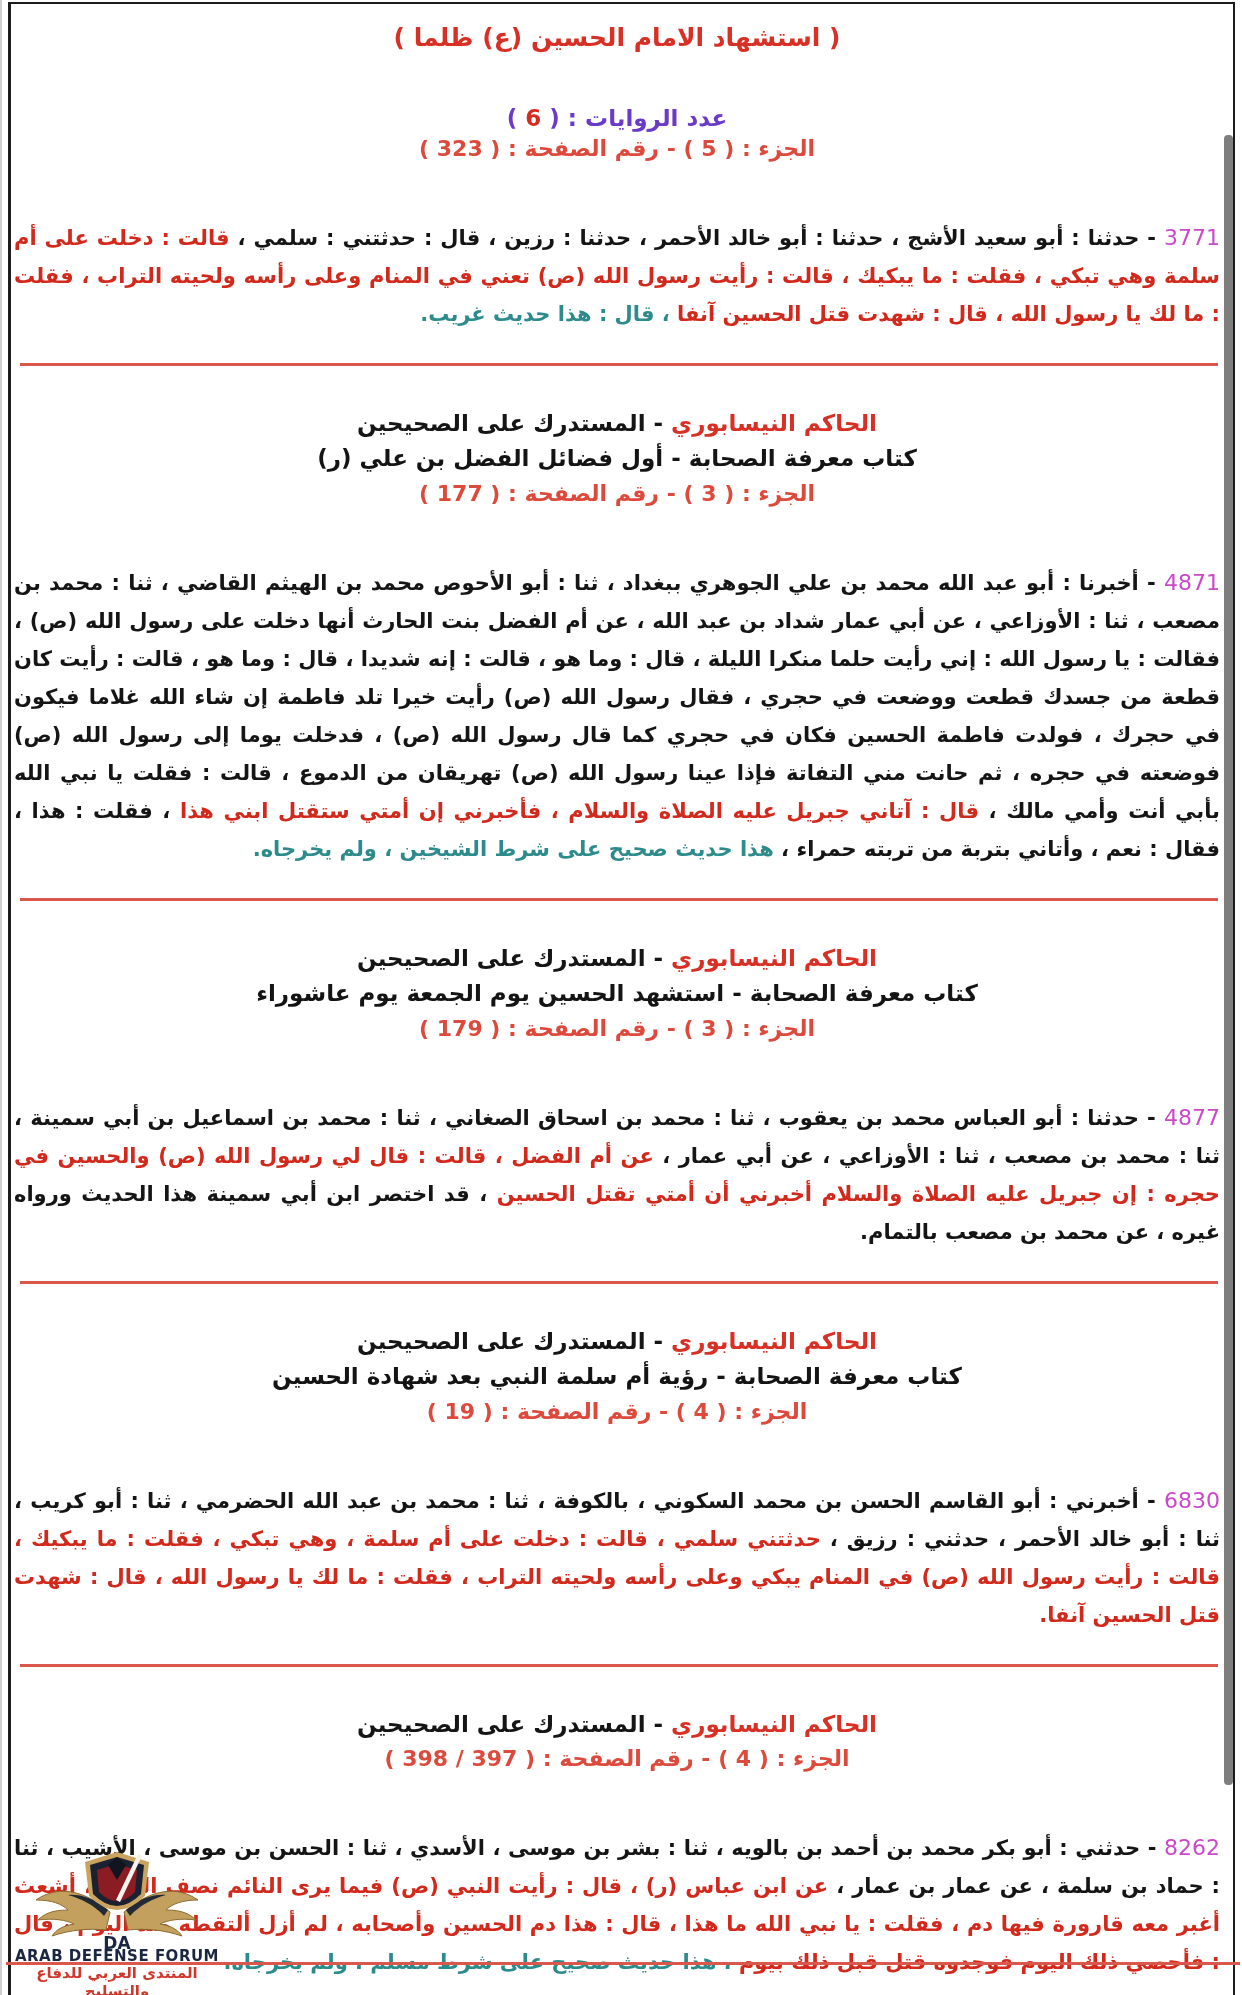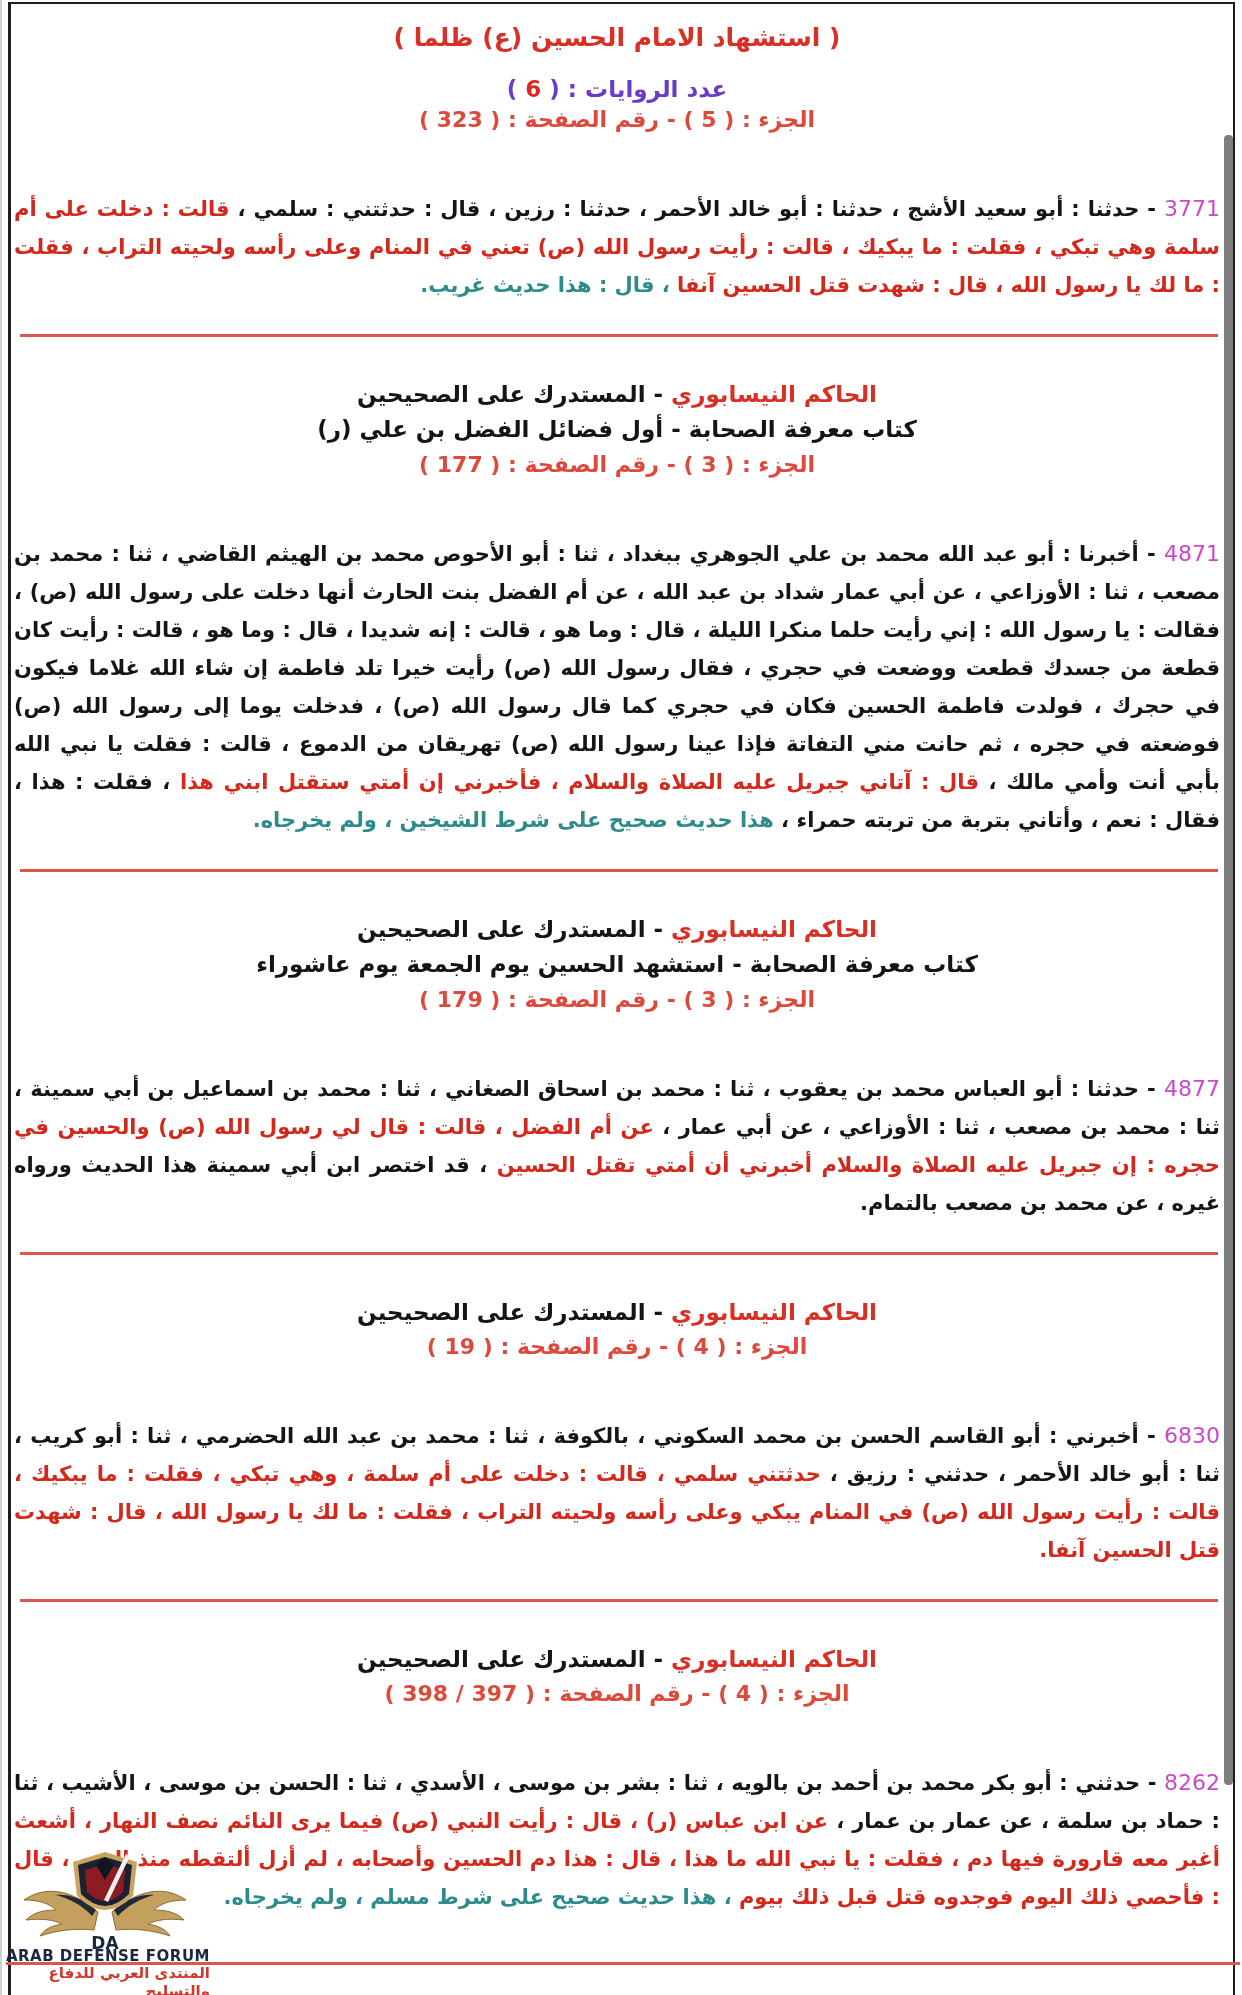--- a/index.html
+++ b/index.html
@@ -17,21 +17,21 @@
 
   .content{
     position:absolute;top:4px;left:14px;right:22px;bottom:0;
     direction:rtl;
   }
   .title{
     margin-top:19px;text-align:center;
     color:#d93025;font-size:25px;font-weight:bold;
   }
   .count{
-    margin-top:24px;text-align:center;
+    margin-top:53px;text-align:center;
     color:#6a3ac8;font-size:23px;font-weight:bold;
   }
   .count .red-num{color:#d8291d;}
 
   .sec .src{margin-top:40px;text-align:center;font-size:23px;font-weight:bold;line-height:34px;}
   .sec .chap{text-align:center;font-size:23px;font-weight:bold;line-height:36px;color:#141414;}
   .sec .pg{text-align:center;font-size:22px;font-weight:bold;line-height:36px;color:#dd4a3c;}
   .hadith{
     margin:52px 0 0 0;text-align:justify;font-size:21px;font-weight:bold;
     line-height:38px;color:#151515;
@@ -42,22 +42,22 @@
   .teal{color:#2e8b8c;}
   .num{color:#cb48cb;font-weight:normal;font-size:22px;}
   hr.sep{
     border:none;height:3px;background:#d9584b;
     margin:30px 2px 0 6px;
   }
   .sep-abs{position:absolute;left:6px;right:2px;top:1962px;height:3px;background:#d9584b;border:none;margin:0;}
 
   
   .watermark{
-    position:absolute;left:0;top:1850px;width:210px;height:145px;
-    direction:ltr;text-align:right;z-index:5;
+    position:absolute;left:12px;top:1850px;width:210px;height:145px;
+    direction:ltr;text-align:center;z-index:5;
   }
   .watermark svg{display:block;margin:0 auto;}
   .wm-en{font-size:15px;font-weight:bold;color:#1b2740;letter-spacing:0.5px;line-height:16px;margin-top:-6px;}
   .wm-ar{font-size:15px;font-weight:bold;color:#d0382c;line-height:18px;direction:rtl;}
 </style>
 </head>
 <body>
 
 <div class="edge-left-outer"></div>
 <div class="frame-top"></div>
@@ -88,20 +88,21 @@
   <section class="sec">
     <div class="src"><span class="red">الحاكم النيسابوري</span><span class="blk"> - المستدرك على الصحيحين</span></div>
     <div class="chap">كتاب معرفة الصحابة - استشهد الحسين يوم الجمعة يوم عاشوراء</div>
     <div class="pg">الجزء : ( 3 ) - رقم الصفحة : ( 179 )</div>
     <p class="hadith"><span class="num">4877</span><span class="blk"> - حدثنا : أبو العباس محمد بن يعقوب ، ثنا : محمد بن اسحاق الصغاني ، ثنا : محمد بن اسماعيل بن أبي سمينة ، ثنا : محمد بن مصعب ، ثنا : الأوزاعي ، عن أبي عمار ، </span><span class="redb">عن أم الفضل ، قالت : قال لي رسول الله (ص) والحسين في حجره : إن جبريل عليه الصلاة والسلام أخبرني أن أمتي تقتل الحسين</span><span class="blk"> ، قد اختصر ابن أبي سمينة هذا الحديث ورواه غيره ، عن محمد بن مصعب بالتمام.</span></p>
     <hr class="sep">
   </section>
 
   <section class="sec">
     <div class="src"><span class="red">الحاكم النيسابوري</span><span class="blk"> - المستدرك على الصحيحين</span></div>
+    <div class="chap">كتاب معرفة الصحابة - رؤية أم سلمة النبي بعد شهادة الحسين</div>
     <div class="pg">الجزء : ( 4 ) - رقم الصفحة : ( 19 )</div>
     <p class="hadith"><span class="num">6830</span><span class="blk"> - أخبرني : أبو القاسم الحسن بن محمد السكوني ، بالكوفة ، ثنا : محمد بن عبد الله الحضرمي ، ثنا : أبو كريب ، ثنا : أبو خالد الأحمر ، حدثني : رزيق ، </span><span class="redb">حدثتني سلمي ، قالت : دخلت على أم سلمة ، وهي تبكي ، فقلت : ما يبكيك ، قالت : رأيت رسول الله (ص) في المنام يبكي وعلى رأسه ولحيته التراب ، فقلت : ما لك يا رسول الله ، قال : شهدت قتل الحسين آنفا.</span></p>
     <hr class="sep">
   </section>
 
   <section class="sec">
     <div class="src"><span class="red">الحاكم النيسابوري</span><span class="blk"> - المستدرك على الصحيحين</span></div>
     <div class="pg">الجزء : ( 4 ) - رقم الصفحة : ( 397 / 398 )</div>
     <p class="hadith"><span class="num">8262</span><span class="blk"> - حدثني : أبو بكر محمد بن أحمد بن بالويه ، ثنا : بشر بن موسى ، الأسدي ، ثنا : الحسن بن موسى ، الأشيب ، ثنا : حماد بن سلمة ، عن عمار بن عمار ، </span><span class="redb">عن ابن عباس (ر) ، قال : رأيت النبي (ص) فيما يرى النائم نصف النهار ، أشعث أغبر معه قارورة فيها دم ، فقلت : يا نبي الله ما هذا ، قال : هذا دم الحسين وأصحابه ، لم أزل ألتقطه منذ اليوم ، قال : فأحصي ذلك اليوم فوجدوه قتل قبل ذلك بيوم</span><span class="teal"> ، هذا حديث صحيح على شرط مسلم ، ولم يخرجاه.</span></p>
   </section>

